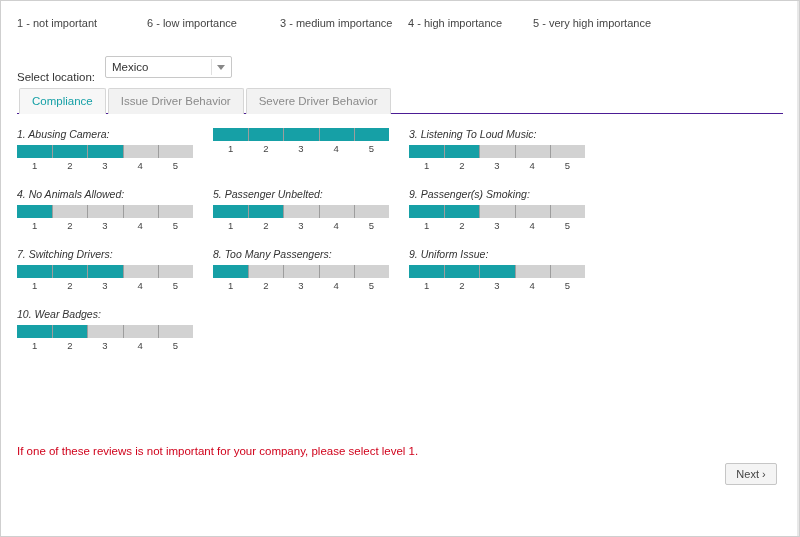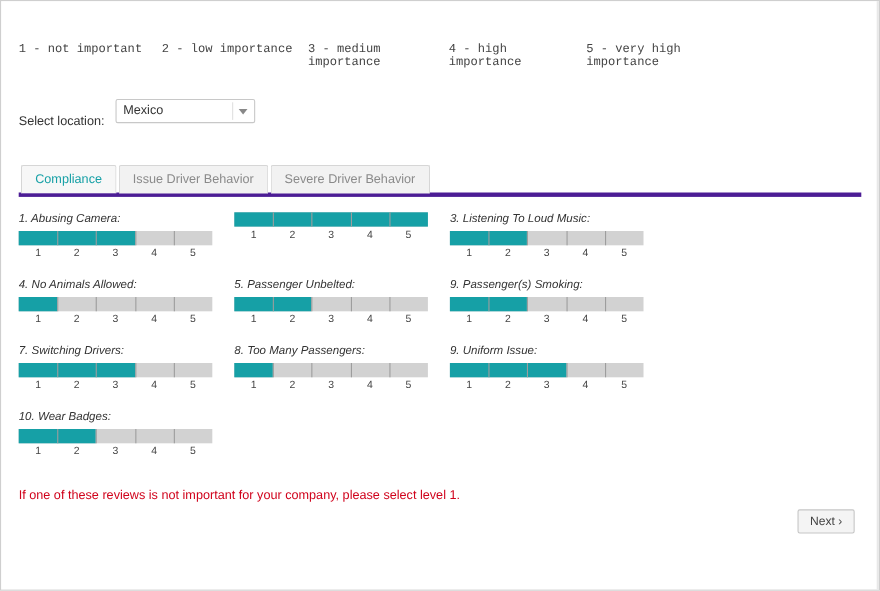--- a/index.html
+++ b/index.html
@@ -60,25 +60,24 @@
     padding: 12px 16px 0 16px;
   }
   .notice {
     color: #d0021b;
     font-size: 11.5px;
     font-weight: bold;
     margin: 4px 0 0 0;
     letter-spacing: 0.1px;
   }
   .legend {
-    margin-top: 26px;
+    margin-top: 4px;
     display: flex;
     font-size: 11px;
     color: #444;
-    font-family: Liberation Mono, monospace;
   }
   .legend .lg {
     width: 130px;
   }
   .legend .lg:nth-child(1) { width: 130px; }
   .legend .lg:nth-child(2) { width: 133px; }
   .legend .lg:nth-child(3) { width: 128px; }
   .legend .lg:nth-child(4) { width: 125px; }
 
   
@@ -121,23 +120,23 @@
     position: absolute;
     right: 19px;
     top: 2px;
     bottom: 2px;
     width: 1px;
     background: #e0e0e0;
   }
 
   
   .tabs {
-    margin-top: 32px;
-    display: flex;
-    border-bottom: 4px solid #4c1d95;
+    margin-top: 4px;
+    display: flex;
+    border-bottom: 1px solid #4c1d95;
     padding-left: 2px;
   }
   .tab {
     padding: 6px 12px 6px 12px;
     font-size: 11.5px;
     background: #f2f2f2;
     border: 1px solid #d6d6d6;
     border-bottom: none;
     color: #8a8a8a;
     margin-right: 2px;
@@ -234,21 +233,21 @@
 <body>
 
 <div class="page">
 
 
   <div class="content">
 
 
     <div class="legend">
       <div class="lg">1 - not important</div>
-      <div class="lg">2 - low importance</div>
+      <div class="lg">6 - low importance</div>
       <div class="lg">3 - medium importance</div>
       <div class="lg">4 - high importance</div>
       <div class="lg">5 - very high importance</div>
     </div>
 
     <div class="loc-row">
       <span class="loc-label">Select location:</span>
       <div class="select">
         <span>Mexico</span>
         <span class="sep"></span>

